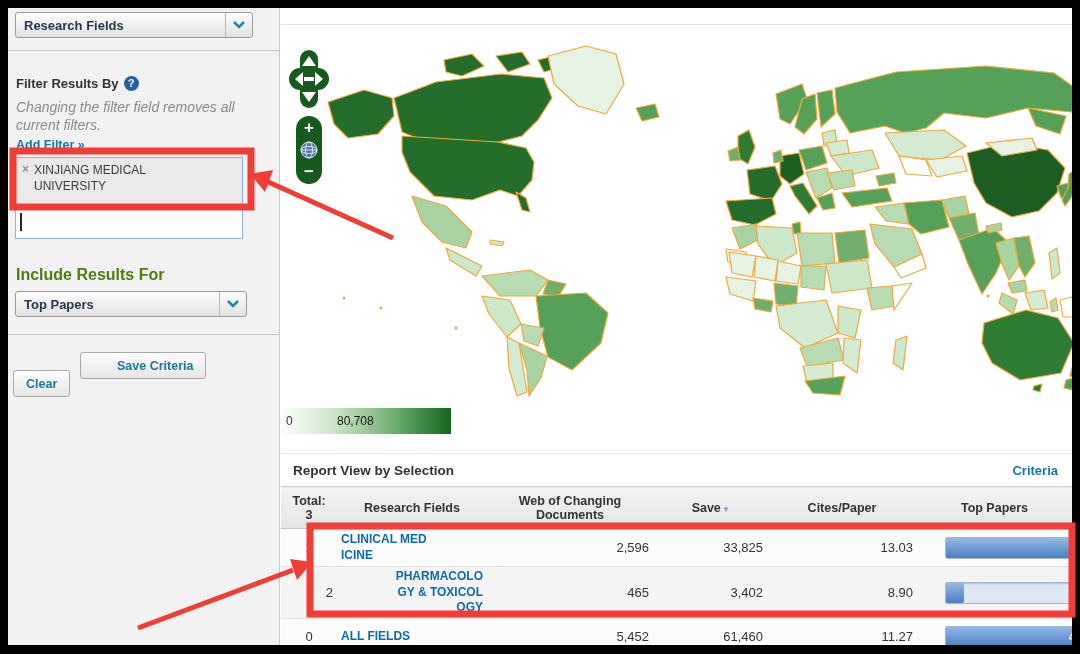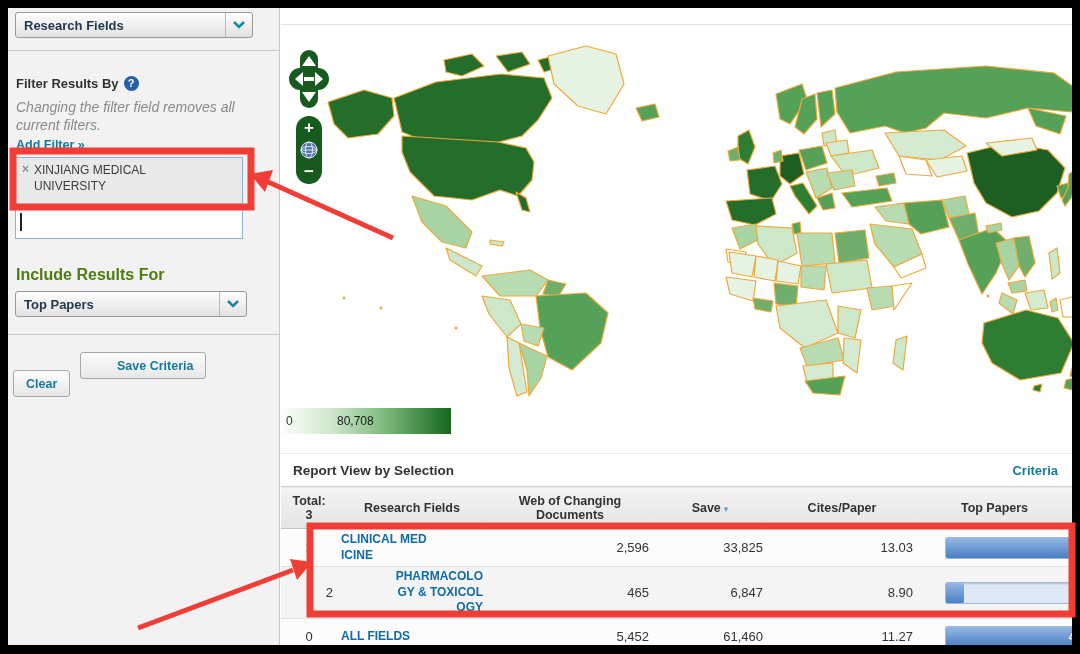--- a/index.html
+++ b/index.html
@@ -281,21 +281,21 @@
               <span class="bar-label">24</span>
             </div>
           </td>
         </tr>
         <tr class="r2">
           <td class="rank">2</td>
           <td class="field">
             <a class="field-link">PHARMACOLOGY &amp; TOXICOLOGY</a>
           </td>
           <td class="num">465</td>
-          <td class="num">6,847</td>
+          <td class="num">3,402</td>
           <td class="num">8.90</td>
           <td>
             <div class="bar">
               <div class="bar-fill" style="width: 13%;"></div>
               <span class="bar-label dim">3</span>
             </div>
           </td>
         </tr>
         <tr class="r3">
           <td class="rank">0</td>

